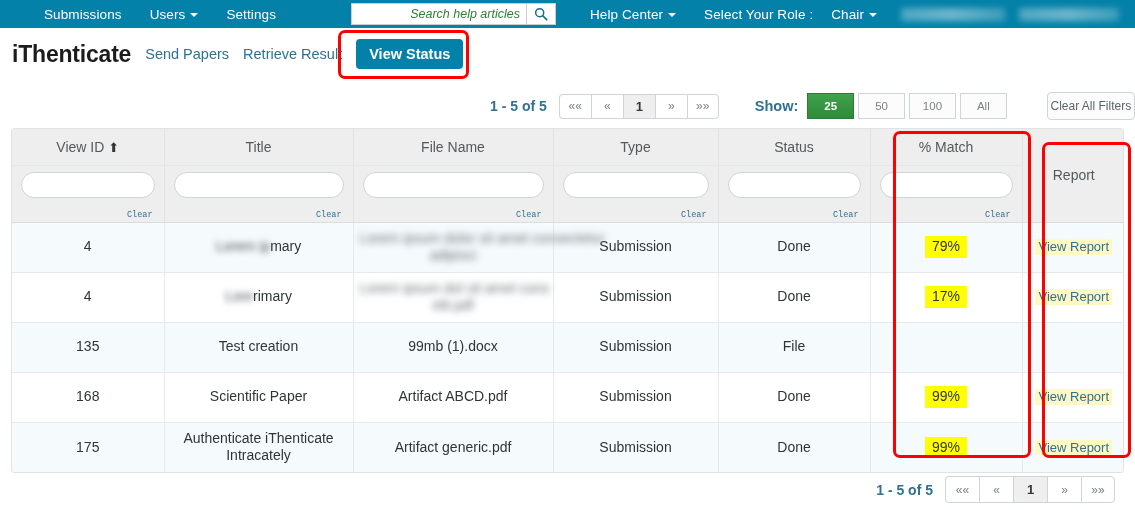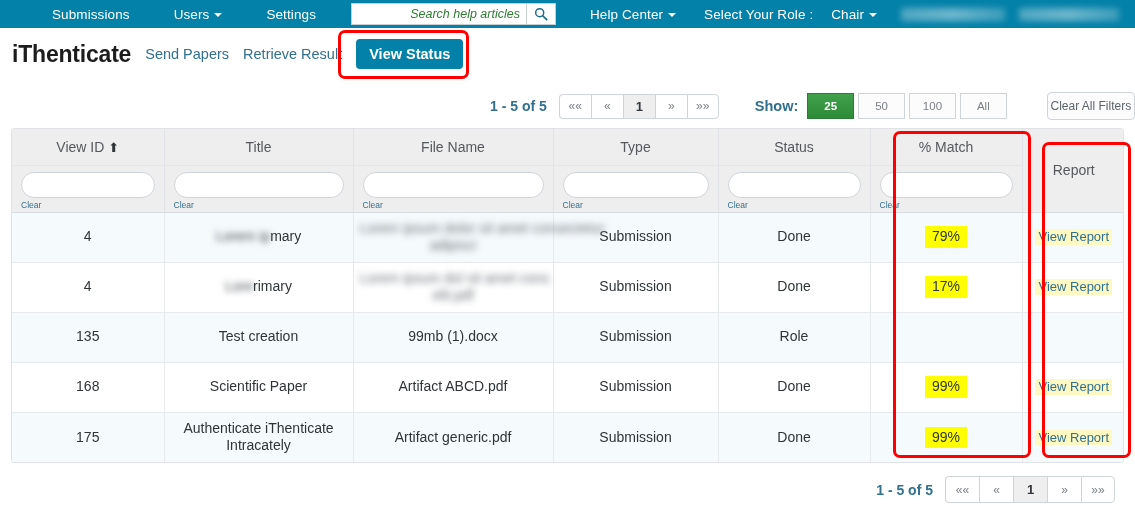--- a/index.html
+++ b/index.html
@@ -11,21 +11,21 @@
     overflow: hidden;
   }
 
   
   .topnav {
     position: absolute; left: 0; top: 0;
     width: 1135px; height: 28px;
     background: #0481a8;
     display: flex; align-items: center;
   }
-  .topnav-left { display: flex; align-items: center; padding-left: 38px; gap: 16px; }
+  .topnav-left { display: flex; align-items: center; padding-left: 30px; gap: 0px; }
   .nav-link {
     color: #ffffff; font-size: 13.5px; letter-spacing: .1px;
     padding: 0 14px; white-space: nowrap; cursor: pointer;
     display: inline-flex; align-items: center; gap: 5px;
     text-decoration: none;
   }
   .caret-down {
     display: inline-block;
     border-left: 4px solid transparent;
     border-right: 4px solid transparent;
@@ -146,22 +146,22 @@
     background: #eeeeee; border-right: 1px solid #dfe3e6;
     border-bottom: 1px solid #d9dde0;
     padding: 6px 9px 2px 9px; vertical-align: top;
   }
   .filter-input {
     width: 100%; height: 26px; border: 1px solid #cfd4d8; border-radius: 13px;
     background: #fff; outline: none; padding: 0 10px;
     font-family: "Liberation Sans", sans-serif; font-size: 12px; color: #333;
   }
   .clear-link {
-    display: block; text-align: left; font-size: 8.5px;
-    color: #31708f; cursor: pointer; margin-top: 2px; padding-right: 2px;
+    display: block; text-align: right; font-size: 8.5px;
+    color: #31708f; cursor: pointer; margin-top: 12px; padding-right: 2px; font-family: Liberation Mono, monospace;
   }
   th.reporthead {
     background: #eeeeee; border-bottom: 1px solid #d9dde0;
     font-size: 14px; font-weight: normal; color: #55595c;
     text-align: center; vertical-align: middle;
   }
   td.cell {
     border-right: 1px solid #e6eaed; border-bottom: 1px solid #e6eaed;
     height: 50px; text-align: center; vertical-align: middle;
     font-size: 14px; color: #2f3537; padding: 4px 6px; line-height: 1.25;
@@ -346,21 +346,21 @@
         <td class="cell last">
           <span class="report-link">View Report</span>
         </td>
       </tr>
 
       <tr class="odd">
         <td class="cell">135</td>
         <td class="cell">Test creation</td>
         <td class="cell">99mb (1).docx</td>
         <td class="cell">Submission</td>
-        <td class="cell">Role</td>
+        <td class="cell">File</td>
         <td class="cell"></td>
         <td class="cell last"></td>
       </tr>
 
       <tr class="even">
         <td class="cell">168</td>
         <td class="cell">Scientific Paper</td>
         <td class="cell">Artifact ABCD.pdf</td>
         <td class="cell">Submission</td>
         <td class="cell">Done</td>

